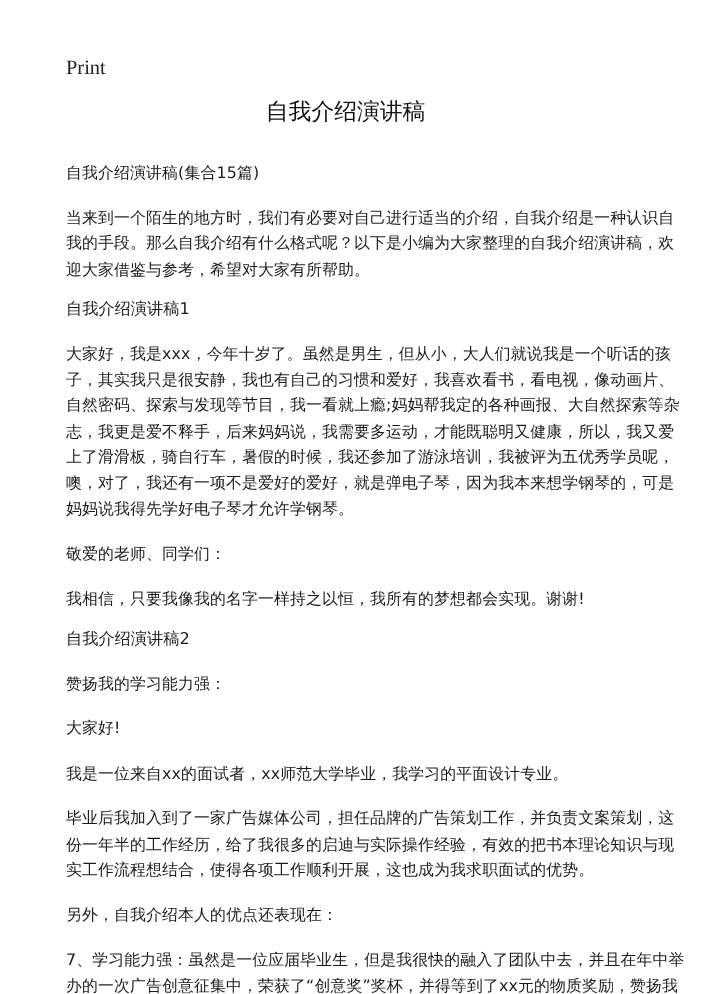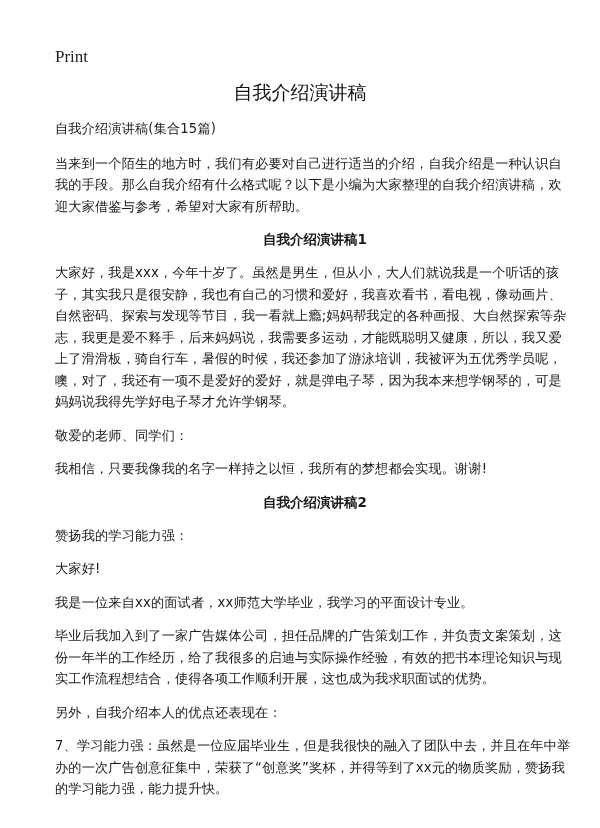--- a/index.html
+++ b/index.html
@@ -1,23 +1,23 @@
 <!DOCTYPE html>
 <html><head>
 <meta charset="utf-8">
 <style>
   html, body { margin: 0; padding: 0; background: #ffffff; }
   body { width: 600px; height: 828px; overflow: hidden; position: relative;
          font-family: "DejaVu Sans", "Liberation Sans", sans-serif; color: #1a1a1a; }
   .print { position: absolute; left: 55px; top: 47px; font-family: "Liberation Serif", "DejaVu Serif", serif; font-size: 17px; color: #222; }
-  .title { position: absolute; left: 12px; width: 576px; top: 80px; text-align: center; font-size: 19px; font-weight: normal; color: #111; margin: 0; }
+  .title { position: absolute; left: 0; width: 576px; top: 80px; text-align: center; font-size: 19px; font-weight: normal; color: #111; margin: 0; }
   .page { position: absolute; left: 55px; top: 118px; width: 520px; }
-  .p { font-size: 13.2px; line-height: 21.5px; margin: 0 0 12px 0; letter-spacing: 0.15px; }
+  .p { font-size: 13.2px; line-height: 21.5px; margin: 16px 0 12px 0; letter-spacing: 0.15px; }
   .sub { margin-bottom: 13px; }
-  .h { font-size: 13.5px; font-weight: bold; margin: 0 0 12px 0; line-height: 21px; text-align: center; }
+  .h { font-size: 13.5px; font-weight: normal; margin: 0 0 12px 0; line-height: 21px; }
 </style>
 </head>
 <body>
 
 <div class="print">Print</div>
 <h1 class="title">自我介绍演讲稿</h1>
 
 <div class="page">
   <p class="p sub">自我介绍演讲稿(集合15篇)</p>
   <p class="p">当来到一个陌生的地方时，我们有必要对自己进行适当的介绍，自我介绍是一种认识自我的手段。那么自我介绍有什么格式呢？以下是小编为大家整理的自我介绍演讲稿，欢迎大家借鉴与参考，希望对大家有所帮助。</p>

